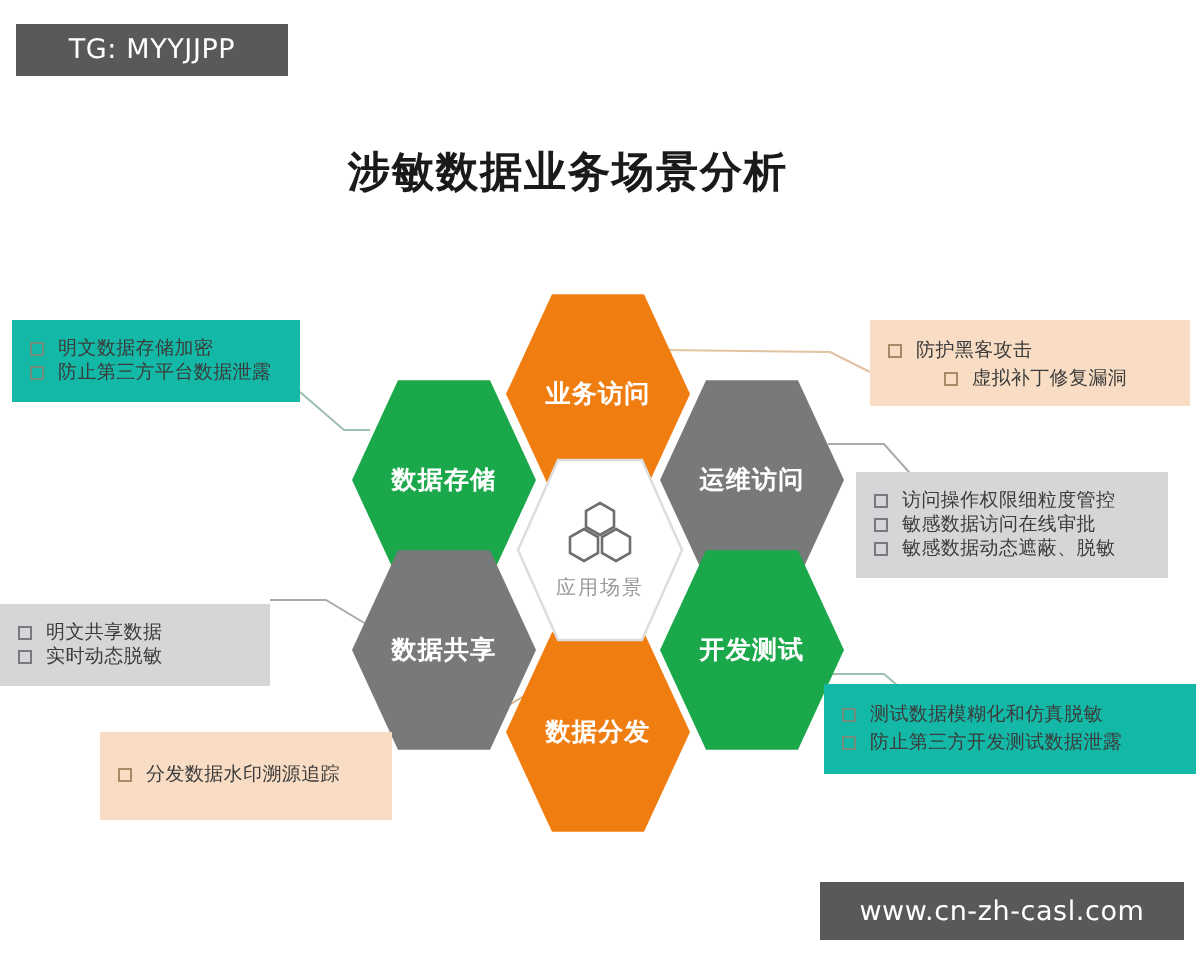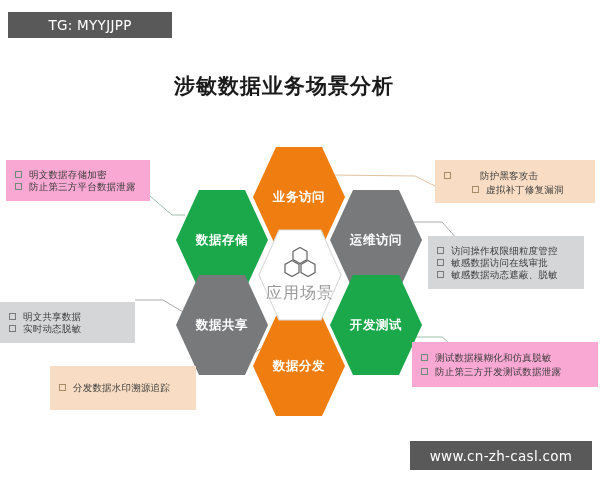--- a/index.html
+++ b/index.html
@@ -29,21 +29,21 @@
     color: #ffffff;
     font-size: 13px;
     letter-spacing: .3px;
     display: flex;
     align-items: center;
     justify-content: center;
     white-space: nowrap;
   }
   #tag-top {
     left: 8px;  top: 12px;
-    width: 164px; height: 26px;
+    width: 136px; height: 26px;
     font-size: 13.5px;
   }
   #tag-bottom {
     left: 410px; top: 441px;
     width: 182px; height: 29px;
     font-size: 13.5px;
   }
 
   
   #page-title {
@@ -83,21 +83,21 @@
     box-sizing: border-box;
     border: 1.3px solid #7a7a7a;
     margin-right: 7px;
     flex: 0 0 auto;
   }
   .callout .txt {
     font-size: 9.5px;
     color: #3b3b3b;
     letter-spacing: .2px;
   }
-  .c-green  { background: #f9a8d4; }
+  .c-green  { background: #14b8a6; }
   .c-green .bullet { border-color: #6f8c7c; }
   .c-gray   { background: #d4d6d8; }
   .c-gray  .bullet { border-color: #77797c; }
   .c-orange { background: #f8ddc4; }
   .c-orange .bullet { border-color: #a98a66; }
 
   #callout-storage { left: 6px;   top: 160px; width: 144px; }
   #callout-share   { left: 0px;   top: 302px; width: 135px; text-align: right; }
   #callout-dist    { left: 50px;  top: 366px; width: 146px; }
   #callout-biz     { left: 435px; top: 160px; width: 160px; }
@@ -141,21 +141,21 @@
   #hex-center .inner {
     position: absolute;
     inset: 0;
     display: flex;
     flex-direction: column;
     align-items: center;
     justify-content: center;
     gap: 3px;
   }
   #hex-center .center-label {
-    font-size: 16px;
+    font-size: 10px;
     color: #9a9a9a;
     letter-spacing: 1px;
     margin-top: 2px;
   }
 </style>
 </head>
 <body>
 
 <div id="stage">
 
@@ -236,21 +236,21 @@
   </div>
 
   <div class="callout c-orange" id="callout-dist">
     <div class="row" style="margin:10px 0 10px 0;">
       <span class="bullet"></span>
       <span class="txt">分发数据水印溯源追踪</span>
     </div>
   </div>
 
   <div class="callout c-orange" id="callout-biz">
-    <div class="row" style="margin:4px 0;gap:22px;">
+    <div class="row" style="margin:4px 0;">
       <span class="bullet"></span>
       <span class="txt">防护黑客攻击</span>
     </div>
     <div class="row" style="margin:2px 0;padding-left:28px;">
       <span class="bullet"></span>
       <span class="txt">虚拟补丁修复漏洞</span>
     </div>
   </div>
 
   <div class="callout c-gray" id="callout-ops">

